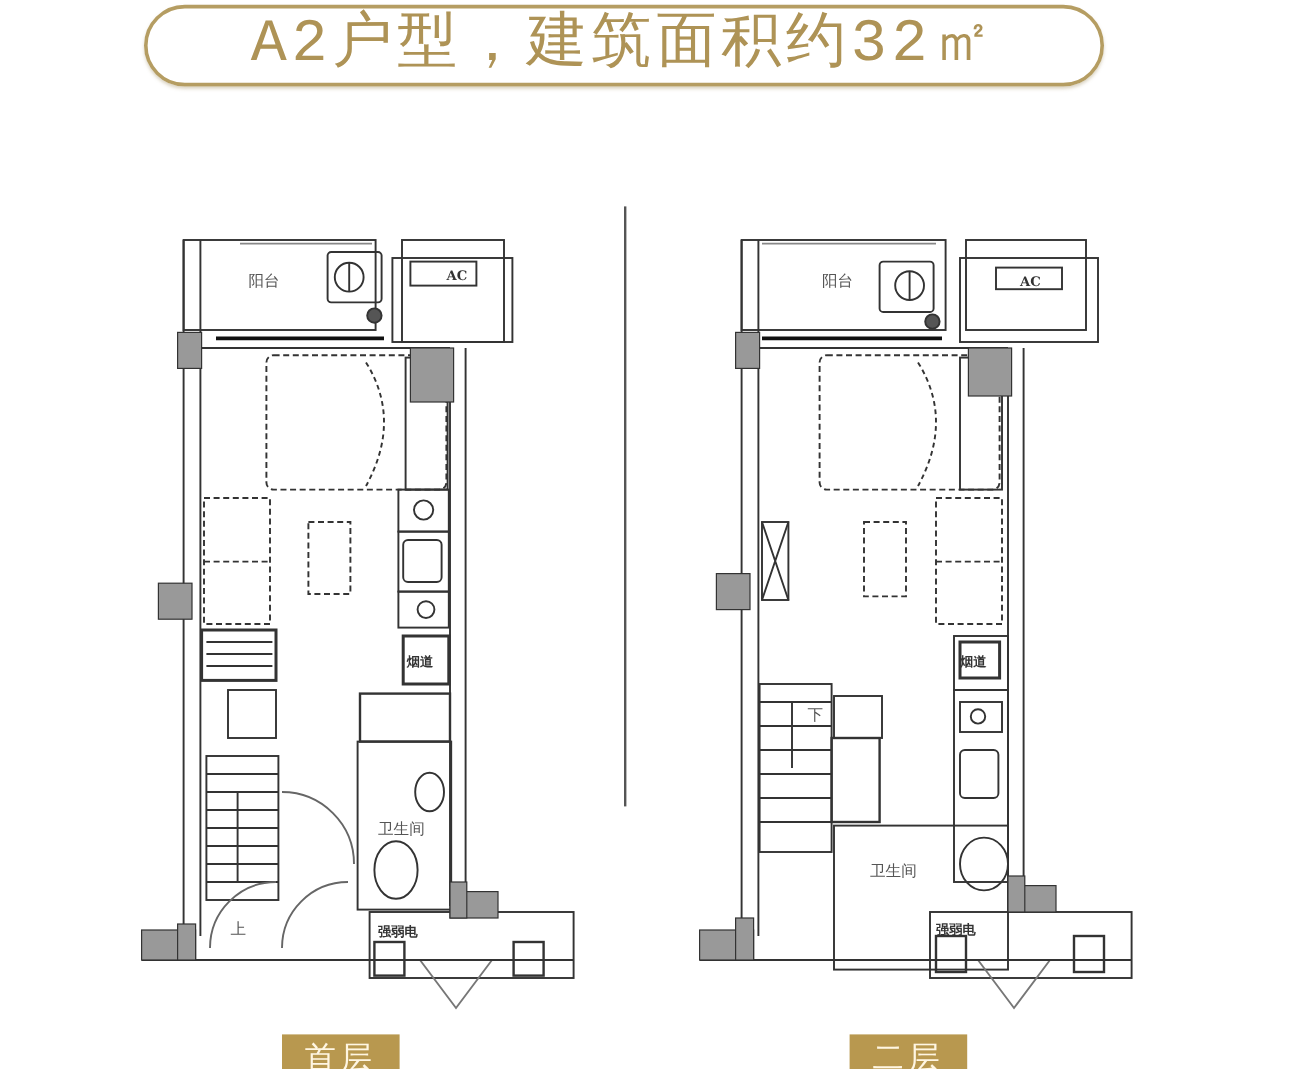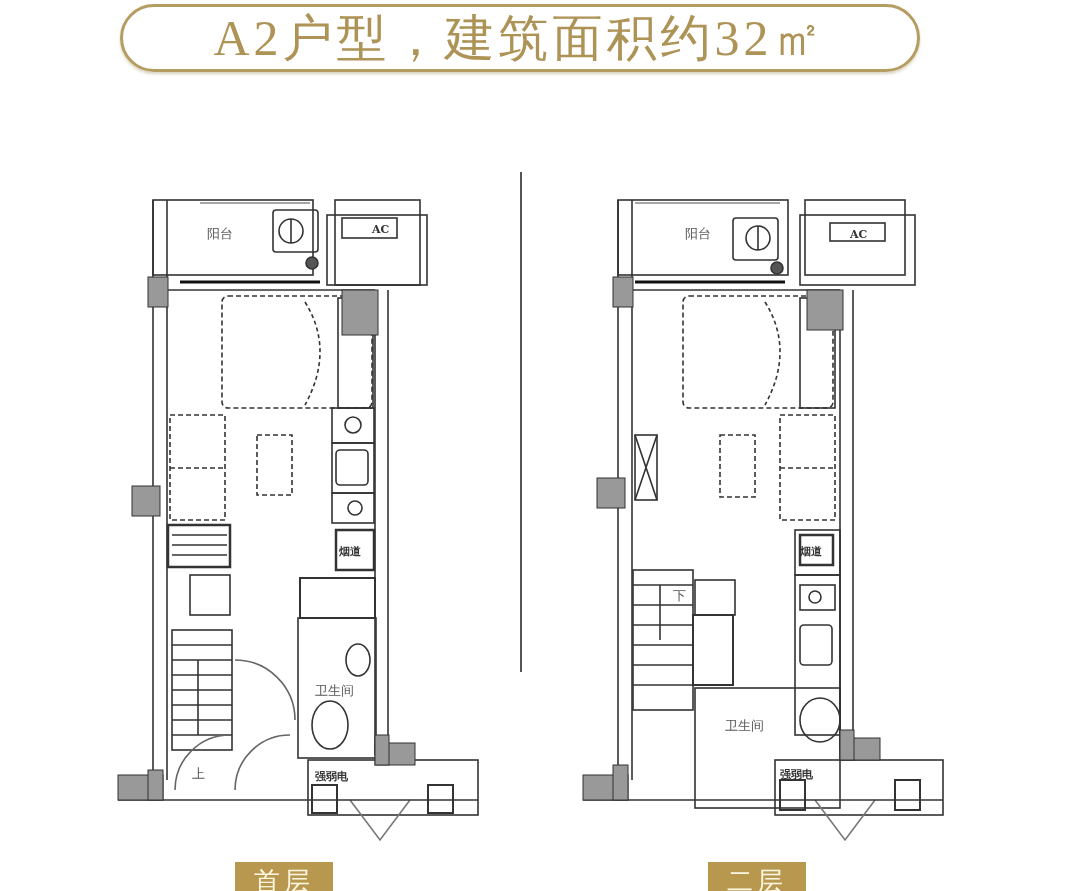--- a/index.html
+++ b/index.html
@@ -3,21 +3,21 @@
   <meta charset="utf-8">
   <style>
     html, body { margin: 0; padding: 0; background: #ffffff; }
     body { width: 1080px; height: 891px; position: relative; overflow: hidden; font-family: "DejaVu Sans", sans-serif; }
     .title-pill {
       position: absolute; left: 120px; top: 4px; width: 800px; height: 68px;
       border: 3px solid #b59d62; border-radius: 40px; box-sizing: border-box;
       display: flex; align-items: center; justify-content: center;
       box-shadow: 0 2px 3px rgba(150,130,80,0.35);
     }
-    .title-text { color: #ae9356; font-size: 50px; letter-spacing: 4px; font-family: Liberation Serif, serif; line-height: 1; }
+    .title-text { color: #ae9356; font-size: 50px; letter-spacing: 4px; font-family: Liberation Mono, monospace; line-height: 1; }
     .divider { position: absolute; left: 520px; top: 172px; width: 2px; height: 500px; background: #555; }
     .plan { position: absolute; top: 190px; }
     .plan svg { display: block; }
     .floor-badge {
       position: absolute; top: 862px; height: 34px; background: #b8984f;
       color: #fff6e2; font-size: 26px; display: flex; align-items: flex-start;
       justify-content: center; padding-top: 2px; box-sizing: border-box; letter-spacing: 4px;
     }
     .room-label { font-family: "DejaVu Serif", serif; font-size: 13px; fill: #555; }
     .small-label { font-family: "DejaVu Serif", serif; font-size: 11px; fill: #333; font-weight: bold; }

